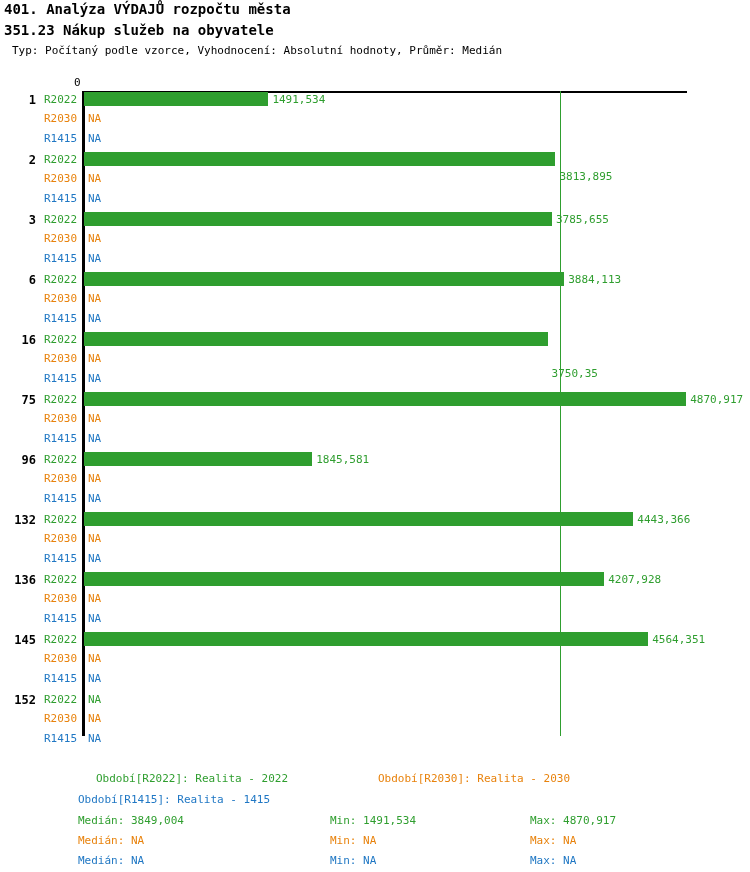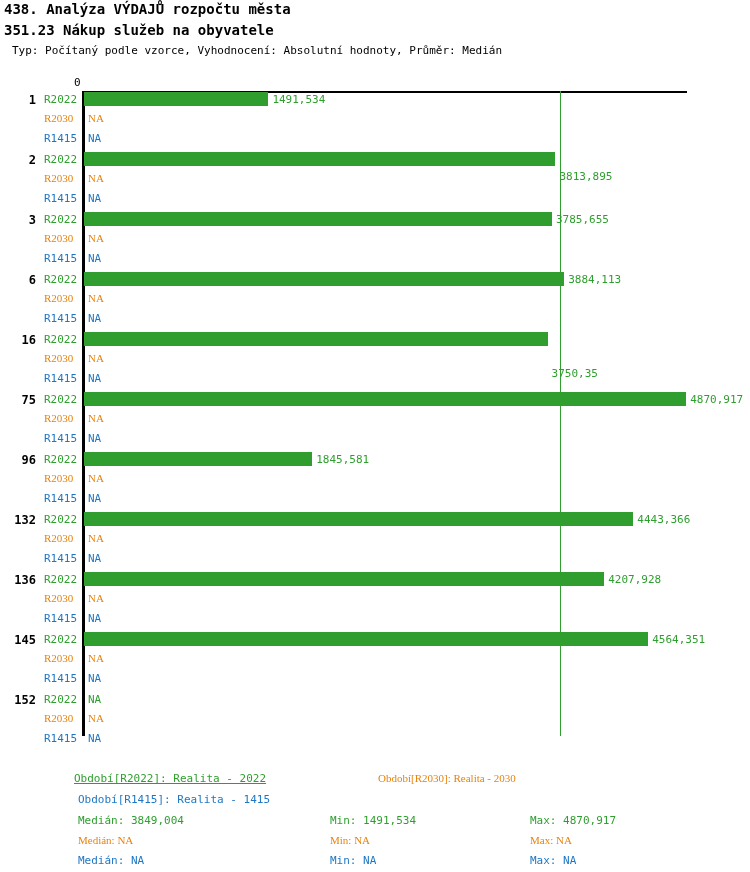--- a/index.html
+++ b/index.html
@@ -38,29 +38,29 @@
     font-size:12px;font-weight:bold;color:#000000;
   }
   .serieslbl{
     position:absolute;left:44px;width:42px;text-align:left;
     font-size:11px;white-space:nowrap;
   }
   .bar{position:absolute;height:14px;background:#2f9e2f;}
   .vallbl{position:absolute;font-size:11px;white-space:nowrap;}
   .na{position:absolute;left:88px;font-size:11px;white-space:nowrap;}
   .c-g{color:#2f9e2f;}
-  .c-o{color:#e8820c;font-family:Liberation Serif, serif;}
+  .c-o{color:#e8820c;}
   .c-b{color:#1f77c4;}
   .legend{position:absolute;left:0;top:760px;width:750px;height:112px;}
   .lg{position:absolute;font-size:11px;white-space:nowrap;}
 </style>
 </head>
 <body>
 
-<div class="title1">438. Analýza VÝDAJŮ rozpočtu města</div>
+<div class="title1">401. Analýza VÝDAJŮ rozpočtu města</div>
 <div class="title2">351.23 Nákup služeb na obyvatele</div>
 <div class="subtitle">Typ: Počítaný podle vzorce, Vyhodnocení: Absolutní hodnoty, Průměr: Medián</div>
 
 <div class="plot">
   <div class="axis-zero-label">0</div>
   <div class="axis-top-line"></div>
   <div class="axis-vline"></div>
   <div class="median-line" style="left: 559.814px;"></div>
   <div id="rows-host">
       <div class="rownum" style="top: 93px;">1</div>
@@ -147,21 +147,21 @@
       <div class="serieslbl c-g" style="top: 693px;">R2022</div>
       <div class="na c-g" style="top: 693px;">NA</div>
       <div class="serieslbl c-o" style="top: 712.3px;">R2030</div>
       <div class="na c-o" style="top: 712.3px;">NA</div>
       <div class="serieslbl c-b" style="top: 731.6px;">R1415</div>
       <div class="na c-b" style="top: 731.6px;">NA</div>
     </div>
 </div>
 
 <div class="legend">
-  <div class="lg c-g" style="left:74px;top:12px;text-decoration:underline;">Období[R2022]: Realita - 2022</div>
+  <div class="lg c-g" style="left:96px;top:12px;">Období[R2022]: Realita - 2022</div>
   <div class="lg c-o" style="left:378px;top:12px;">Období[R2030]: Realita - 2030</div>
   <div class="lg c-b" style="left:78px;top:33px;">Období[R1415]: Realita - 1415</div>
 
   <div class="lg c-g" style="left:78px;top:54px;">Medián: 3849,004</div>
   <div class="lg c-g" style="left:330px;top:54px;">Min: 1491,534</div>
   <div class="lg c-g" style="left:530px;top:54px;">Max: 4870,917</div>
 
   <div class="lg c-o" style="left:78px;top:74px;">Medián: NA</div>
   <div class="lg c-o" style="left:330px;top:74px;">Min: NA</div>
   <div class="lg c-o" style="left:530px;top:74px;">Max: NA</div>

